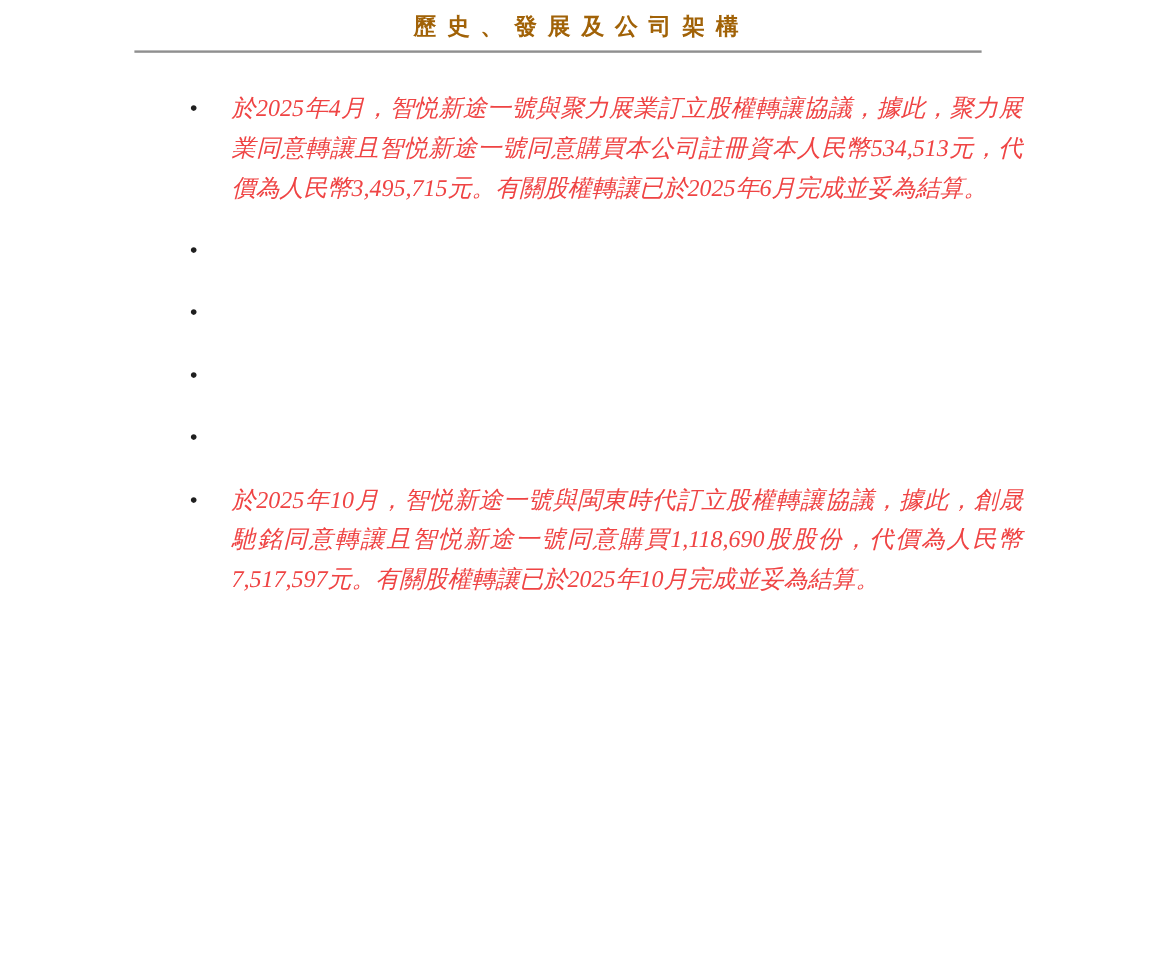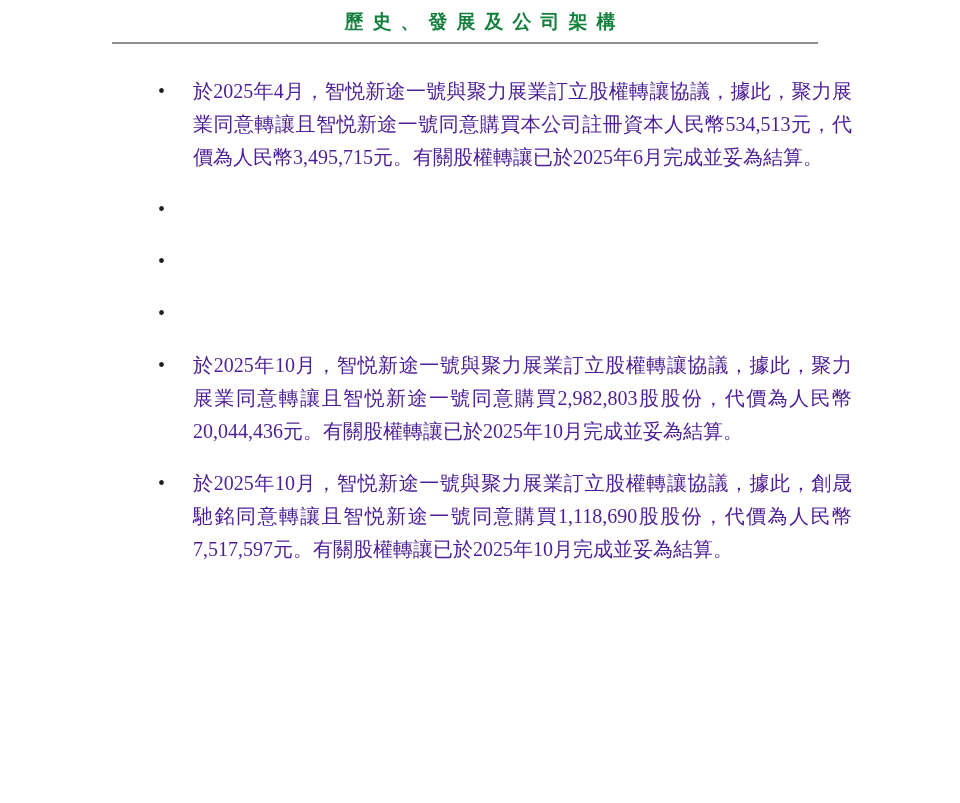--- a/index.html
+++ b/index.html
@@ -17,21 +17,21 @@
     color: #1f1f1f;
   }
   .doc-title {
     padding-top: 9px;
     text-align: center;
     font-family: "Liberation Sans", "DejaVu Sans", sans-serif;
     font-weight: bold;
     font-size: 19px;
     letter-spacing: 9px;
     text-indent: 9px;
-    color: #15803d;
+    color: #a16207;
     white-space: nowrap;
   }
   .header-rule {
     margin: 7px 0 0 112px;
     width: 706px;
     height: 0;
     border-top: 2px solid #8f8f8f;
   }
   .bullet-list {
     list-style: none;
@@ -48,21 +48,22 @@
     font-size: 20px;
     line-height: 33px;
     color: #1f1f1f;
   }
   .bullet-text {
     width: 659px;
     font-size: 20px;
     line-height: 33px;
     text-align: justify;
     text-justify: inter-ideograph;
-    color: #4c1d95;
+    color: #ef4444;
+    font-style: italic;
   }
 </style>
 </head>
 <body>
 
 <div class="page">
 
   <div class="doc-title">歷史、發展及公司架構</div>
 
   <div class="header-rule"></div>
@@ -81,23 +82,22 @@
     <li class="bullet-item">
       <span class="bullet-marker">•</span>
     </li>
 
     <li class="bullet-item">
       <span class="bullet-marker">•</span>
     </li>
 
     <li class="bullet-item">
       <span class="bullet-marker">•</span>
-      <span class="bullet-text">於2025年10月，智悦新途一號與聚力展業訂立股權轉讓協議，據此，聚力展業同意轉讓且智悦新途一號同意購買2,982,803股股份，代價為人民幣20,044,436元。有關股權轉讓已於2025年10月完成並妥為結算。</span>
     </li>
 
     <li class="bullet-item">
       <span class="bullet-marker">•</span>
-      <span class="bullet-text">於2025年10月，智悦新途一號與聚力展業訂立股權轉讓協議，據此，創晟馳銘同意轉讓且智悦新途一號同意購買1,118,690股股份，代價為人民幣7,517,597元。有關股權轉讓已於2025年10月完成並妥為結算。</span>
+      <span class="bullet-text">於2025年10月，智悦新途一號與閩東時代訂立股權轉讓協議，據此，創晟馳銘同意轉讓且智悦新途一號同意購買1,118,690股股份，代價為人民幣7,517,597元。有關股權轉讓已於2025年10月完成並妥為結算。</span>
     </li>
 
   </ul>
 
 </div>
 
 </body></html>

